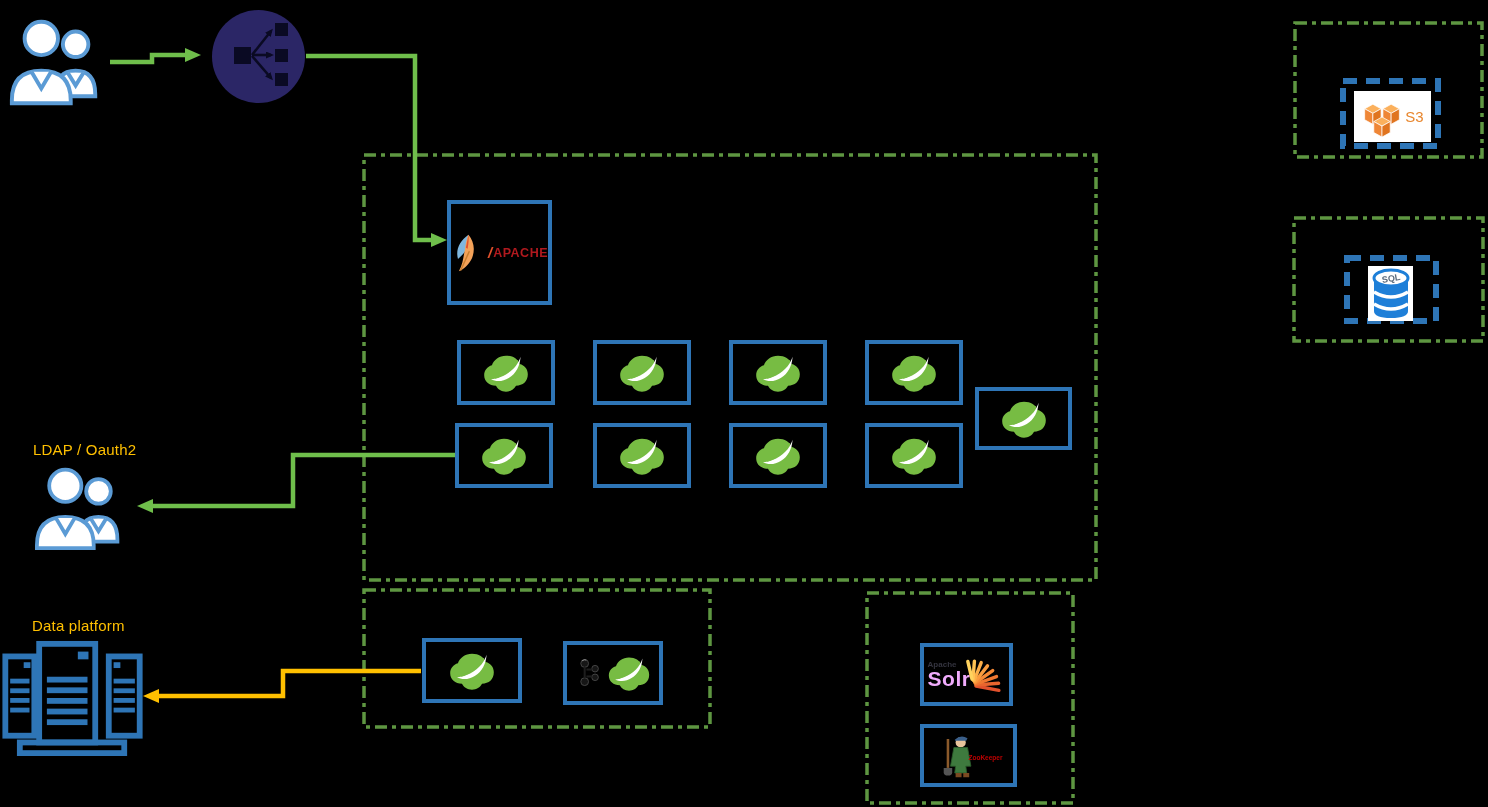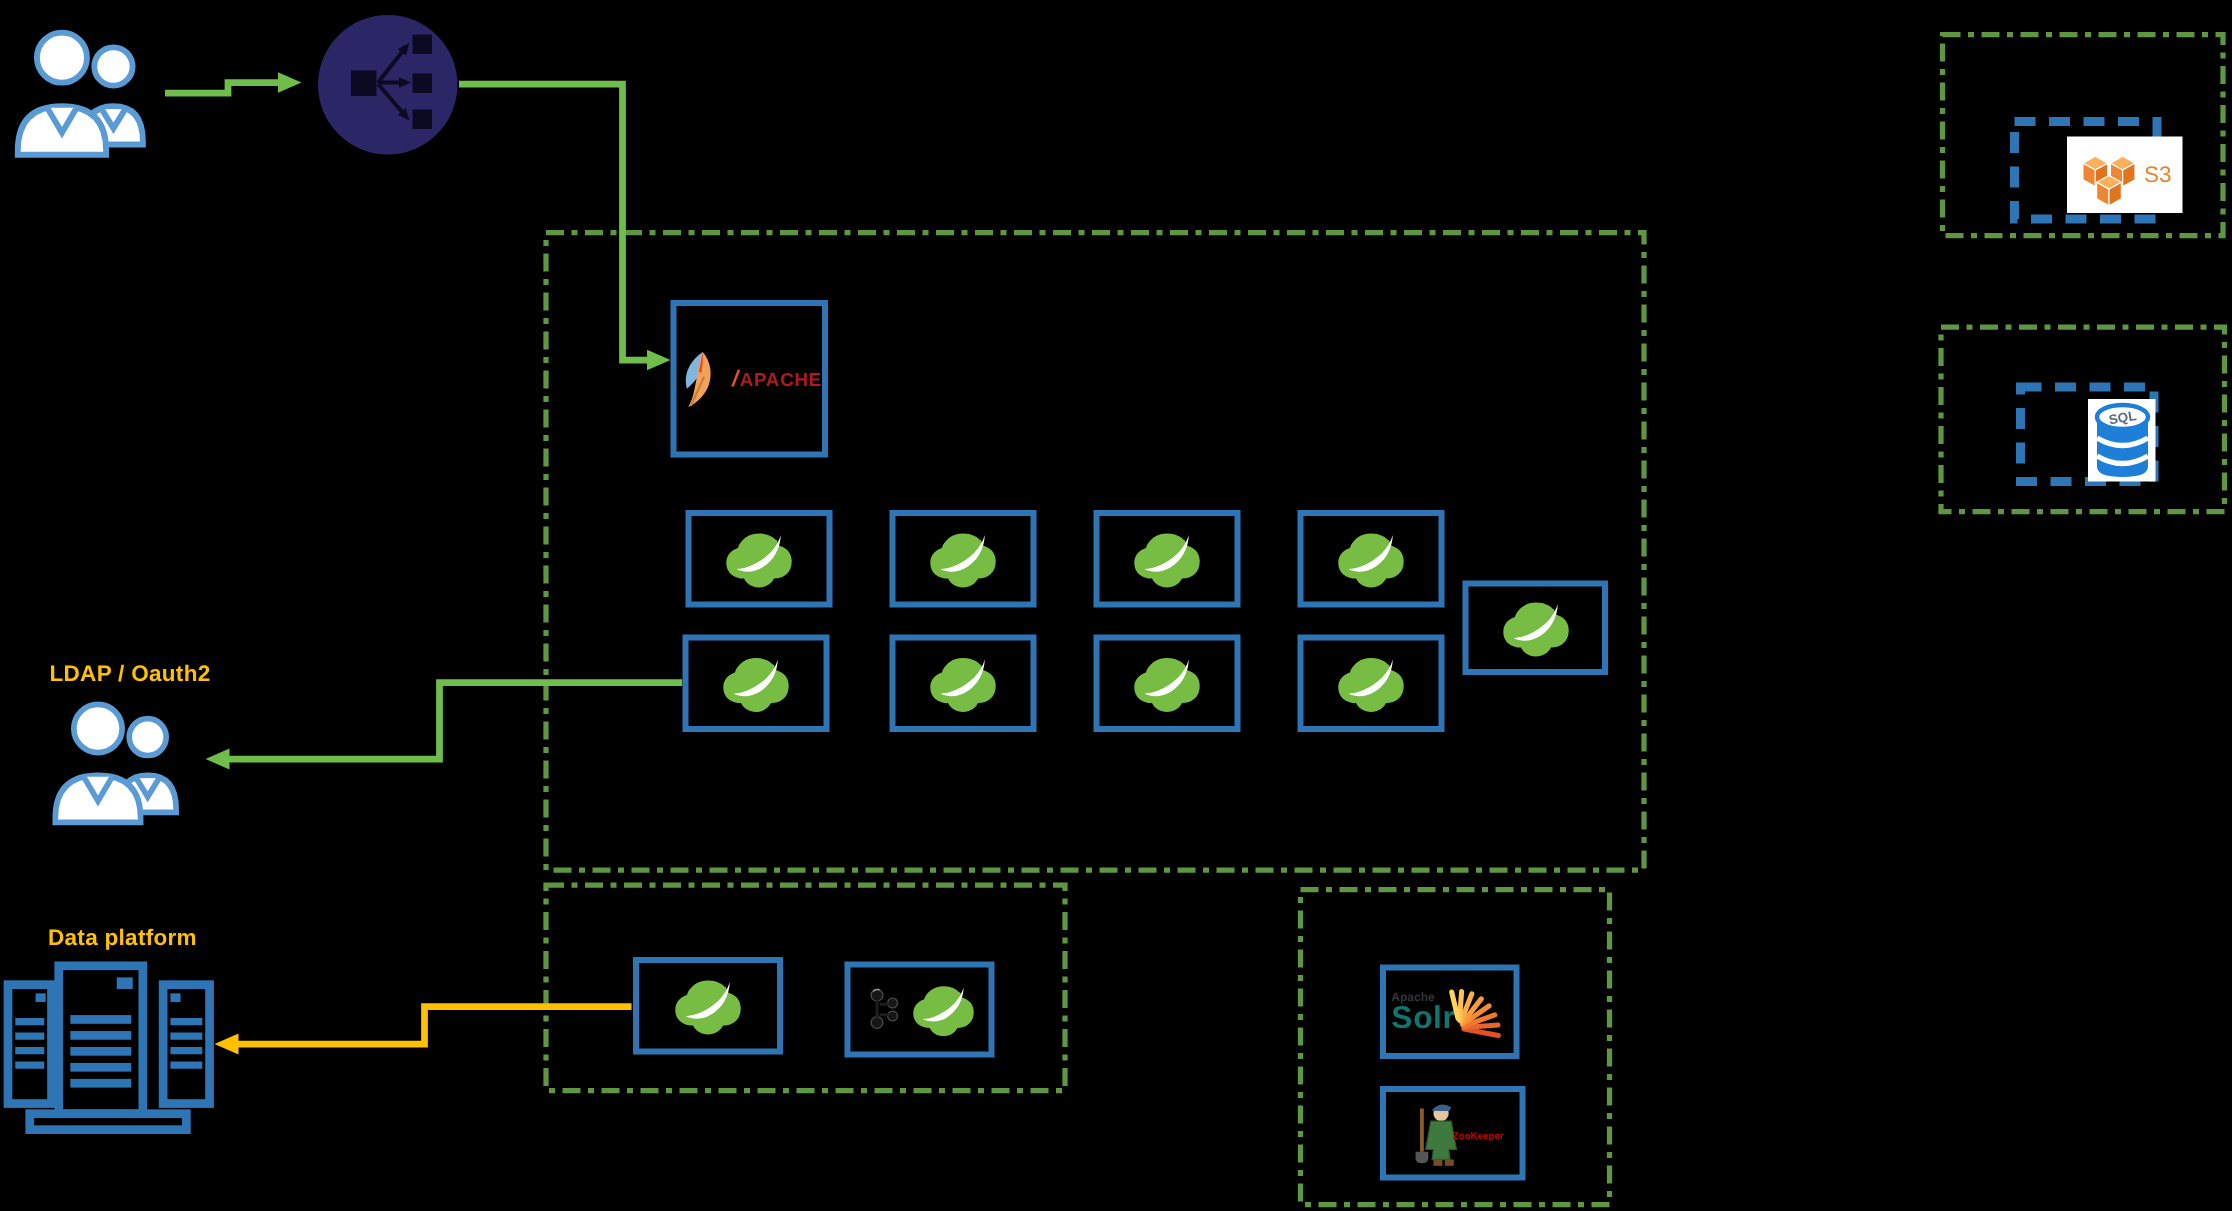--- a/index.html
+++ b/index.html
@@ -2,39 +2,39 @@
 <html style="--background: #000000; --arrow_green: #6FBE4B; --dash_green: #5E9641; --blue: #2E75B6; --navy: #2B2666; --gold: #FFC000; --spring_green: #77BC43; --apache_red: #B0191E; --s3_orange: #E8862D; --sql_blue: #1E7FD8; --user_blue: #5B9BD5;"><head>
 <meta charset="utf-8">
 <style>
   html,body{margin:0;padding:0;background:#000;}
   .canvas{position:relative;width:1488px;height:807px;background:#000;
           font-family:"Liberation Sans",sans-serif;overflow:hidden;}
   svg.overlay{position:absolute;left:0;top:0;width:1488px;height:807px;}
   .abs{position:absolute;}
   .node{position:absolute;border:4px solid var(--blue,#2E75B6);background:#000;
         display:flex;align-items:center;justify-content:center;box-sizing:border-box;}
-  .label-gold{position:absolute;color:var(--gold,#FFC000);font-weight:bold;
+  .label-gold{position:absolute;color:var(--gold,#FFC000);font-weight:normal;
               font-size:15px;letter-spacing:.2px;}
   .dash-green{fill:none;stroke:var(--dash_green,#5E9641);stroke-width:3.5;
               stroke-dasharray:12 5 4 5;}
   .dash-blue{fill:none;stroke:var(--blue,#2E75B6);stroke-width:6;
              stroke-dasharray:14 9;}
   .line-green{fill:none;stroke:var(--arrow_green,#6FBE4B);stroke-width:4.5;}
   .line-gold{fill:none;stroke:var(--gold,#FFC000);stroke-width:4.5;}
   .mg-fill{fill:var(--arrow_green,#6FBE4B);}
   .my-fill{fill:var(--gold,#FFC000);}
   .mb-fill{fill:#0a0a23;}
   .lb-circle{position:absolute;border-radius:50%;background:var(--navy,#2B2666);}
   .apache-word{color:var(--apache_red,#B0191E);font-weight:bold;font-size:12.5px;letter-spacing:.5px;}
   .apache-slash{color:#E2512C;font-weight:bold;font-style:italic;font-size:15px;margin-right:1px;}
   .solr-small{color:#34343f;font-size:8px;font-weight:bold;line-height:8px;}
-  .solr-big{color:#0f766e;font-size:21px;font-weight:bold;line-height:20px;letter-spacing:.5px;}
+  .solr-big{color:#f0abfc;font-size:21px;font-weight:bold;line-height:20px;letter-spacing:.5px;}
   .zk-word{position:absolute;left:50%;top:26px;color:#C00000;font-weight:bold;font-size:6.5px;}
   .white-card{position:absolute;background:#fff;display:flex;align-items:center;
-              justify-content:center;gap:2px;margin-left:24px;}
+              justify-content:center;gap:2px;}
   .s3-word{color:var(--s3_orange,#E8862D);font-size:15px;font-weight:normal;}
 </style>
 </head>
 <body>
 
 <div class="canvas">
 
   <svg class="overlay">
     <defs>
       <marker id="mG" markerUnits="userSpaceOnUse" markerWidth="18" markerHeight="16" refX="3" refY="7" orient="auto">

